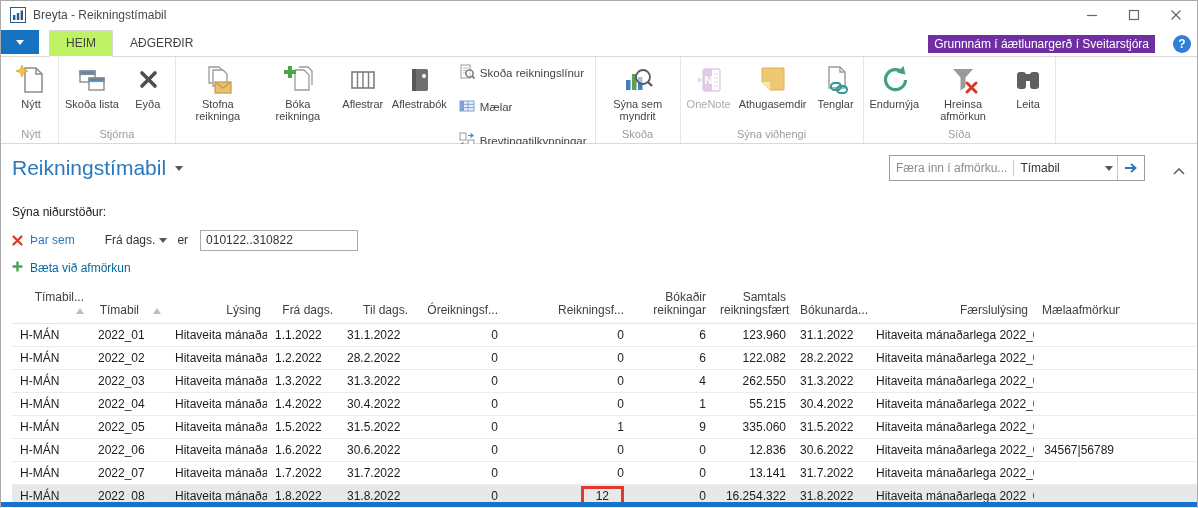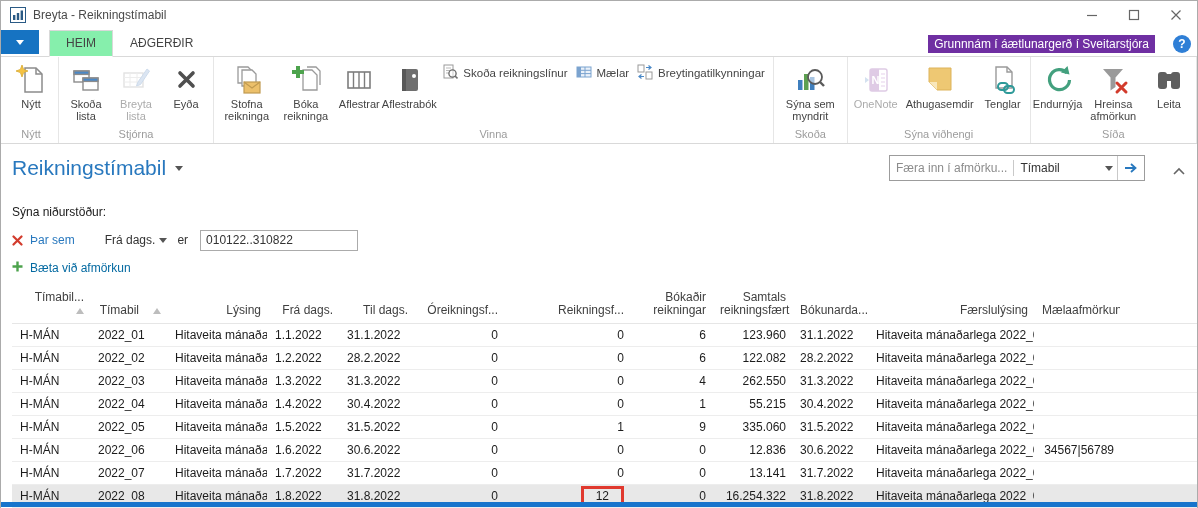--- a/index.html
+++ b/index.html
@@ -14,39 +14,39 @@
   .titlebar .title{font-size:12px;color:#4a4a4a}
   .win-controls{margin-left:auto;display:flex;height:100%}
   .win-btn{width:42px;height:100%;display:flex;align-items:center;justify-content:center}
 
   
   .tabrow{height:27px;flex:none;display:flex;align-items:flex-end;border-bottom:1px solid #d9d9d9;position:relative}
   .appmenu{width:38px;height:24px;background:#1673c2;margin:0 10px 1px 0;align-self:center;
            display:flex;align-items:center;justify-content:center}
   .caret-white{width:0;height:0;border-left:4px solid transparent;border-right:4px solid transparent;border-top:5px solid #fff}
   .tab{padding:5px 16px 6px;font-size:12px;color:#444;border:1px solid transparent;margin-bottom:-1px}
-  .tab.active{background:#86efac;border-color:#d9d9d9 #d9d9d9 #fff #d9d9d9}
+  .tab.active{background:#bef264;border-color:#d9d9d9 #d9d9d9 #fff #d9d9d9}
   .badge-area{margin-left:auto;display:flex;align-items:center;gap:18px;padding:0 6px 3px 0}
   .badge{background:#6f2fa2;color:#fff;font-size:12px;padding:2px 6px;white-space:nowrap}
   .help-btn{width:18px;height:18px;border-radius:50%;background:#2f7fd6;color:#fff;font-size:12px;
             font-weight:bold;display:flex;align-items:center;justify-content:center}
 
   
   .ribbon{height:86px;flex:none;display:flex;align-items:stretch;border-bottom:1px solid #d9d9d9;padding-left:3px}
   .rgroup{display:flex;flex-direction:column;border-right:1px solid #e6e6e6;padding:2px 2px 0}
   .rbuttons{display:flex;align-items:flex-start;flex:1}
   .rgroup-label{font-size:11px;color:#9c9c9c;text-align:center;padding:0 8px 3px;white-space:nowrap}
   .rbtn{display:flex;flex-direction:column;align-items:center;padding:3px 4px 0;min-width:42px;max-width:72px;position:relative}
   .rbtn .ricon{height:36px;display:flex;align-items:center;justify-content:center}
   .rbtn .rlabel{font-size:11px;line-height:12px;color:#444;text-align:center}
   .rbtn.disabled .rlabel{color:#ababab}
   .rbtn.disabled .ricon{opacity:.5}
   .rbtn.hl::after{content:"";position:absolute;left:-3px;right:-3px;top:-10px;bottom:-18px;
                   border:3px solid #e0392e;z-index:5;pointer-events:none}
-  .rsmall-col{display:flex;flex-direction:row;padding:4px 6px 0 8px;gap:8px}
+  .rsmall-col{display:flex;flex-direction:column;padding:4px 6px 0 8px;gap:14px}
   .rsmall{display:flex;align-items:center;gap:5px;font-size:11.5px;color:#444;height:20px;white-space:nowrap}
 
   
   .content{flex:1;position:relative;background:#fff}
   .page-title-row{display:flex;align-items:center;margin:12px 0 0 11px}
   .page-title{font-size:21px;color:#2878be}
   .caret-dark{width:0;height:0;border-left:4px solid transparent;border-right:4px solid transparent;
               border-top:5px solid #555;margin-left:9px}
   .caret-sm{width:0;height:0;border-left:4px solid transparent;border-right:4px solid transparent;
             border-top:5px solid #555;display:inline-block;margin:0 4px}
@@ -154,30 +154,20 @@
         <div class="rbtn">
           <span class="ricon">
             <svg width="32" height="32" viewBox="0 0 32 32">
                 <rect x="4" y="7" width="15" height="11" fill="#fff" stroke="#8c8c8c" stroke-width="1.4"></rect>
                 <rect x="4" y="7" width="15" height="3.4" fill="#4a88c6" stroke="#8c8c8c" stroke-width="1.4"></rect>
                 <rect x="13" y="14" width="15" height="12" fill="#fff" stroke="#8c8c8c" stroke-width="1.4"></rect>
                 <rect x="13" y="14" width="15" height="3.4" fill="#4a88c6" stroke="#8c8c8c" stroke-width="1.4"></rect>
               </svg>
             </span>
           <span class="rlabel">Skoða lista</span>
-        </div>
-        <div class="rbtn disabled">
-          <span class="ricon">
-            <svg width="32" height="32" viewBox="0 0 32 32">
-                <rect x="4" y="9" width="19" height="14" fill="#fff" stroke="#c6c6c6" stroke-width="1.4"></rect>
-                <path d="M4 13.5h19M4 18h19M10 9v14M17 9v14" stroke="#dcdcdc" stroke-width="1"></path>
-                <path d="M27 5L18 18l-1.5 4 4-1.5L29.5 7z" fill="#b9cde6" stroke="#9db8d8" stroke-width="1"></path>
-              </svg>
-            </span>
-          <span class="rlabel">Breyta lista</span>
         </div>
         <div class="rbtn">
           <span class="ricon">
             <svg width="32" height="32" viewBox="0 0 32 32">
                 <path d="M10 9l13 13M23 9L10 22" stroke="#4f4f4f" stroke-width="3.6" stroke-linecap="round"></path>
               </svg>
             </span>
           <span class="rlabel">Eyða</span>
         </div>
       </div>

